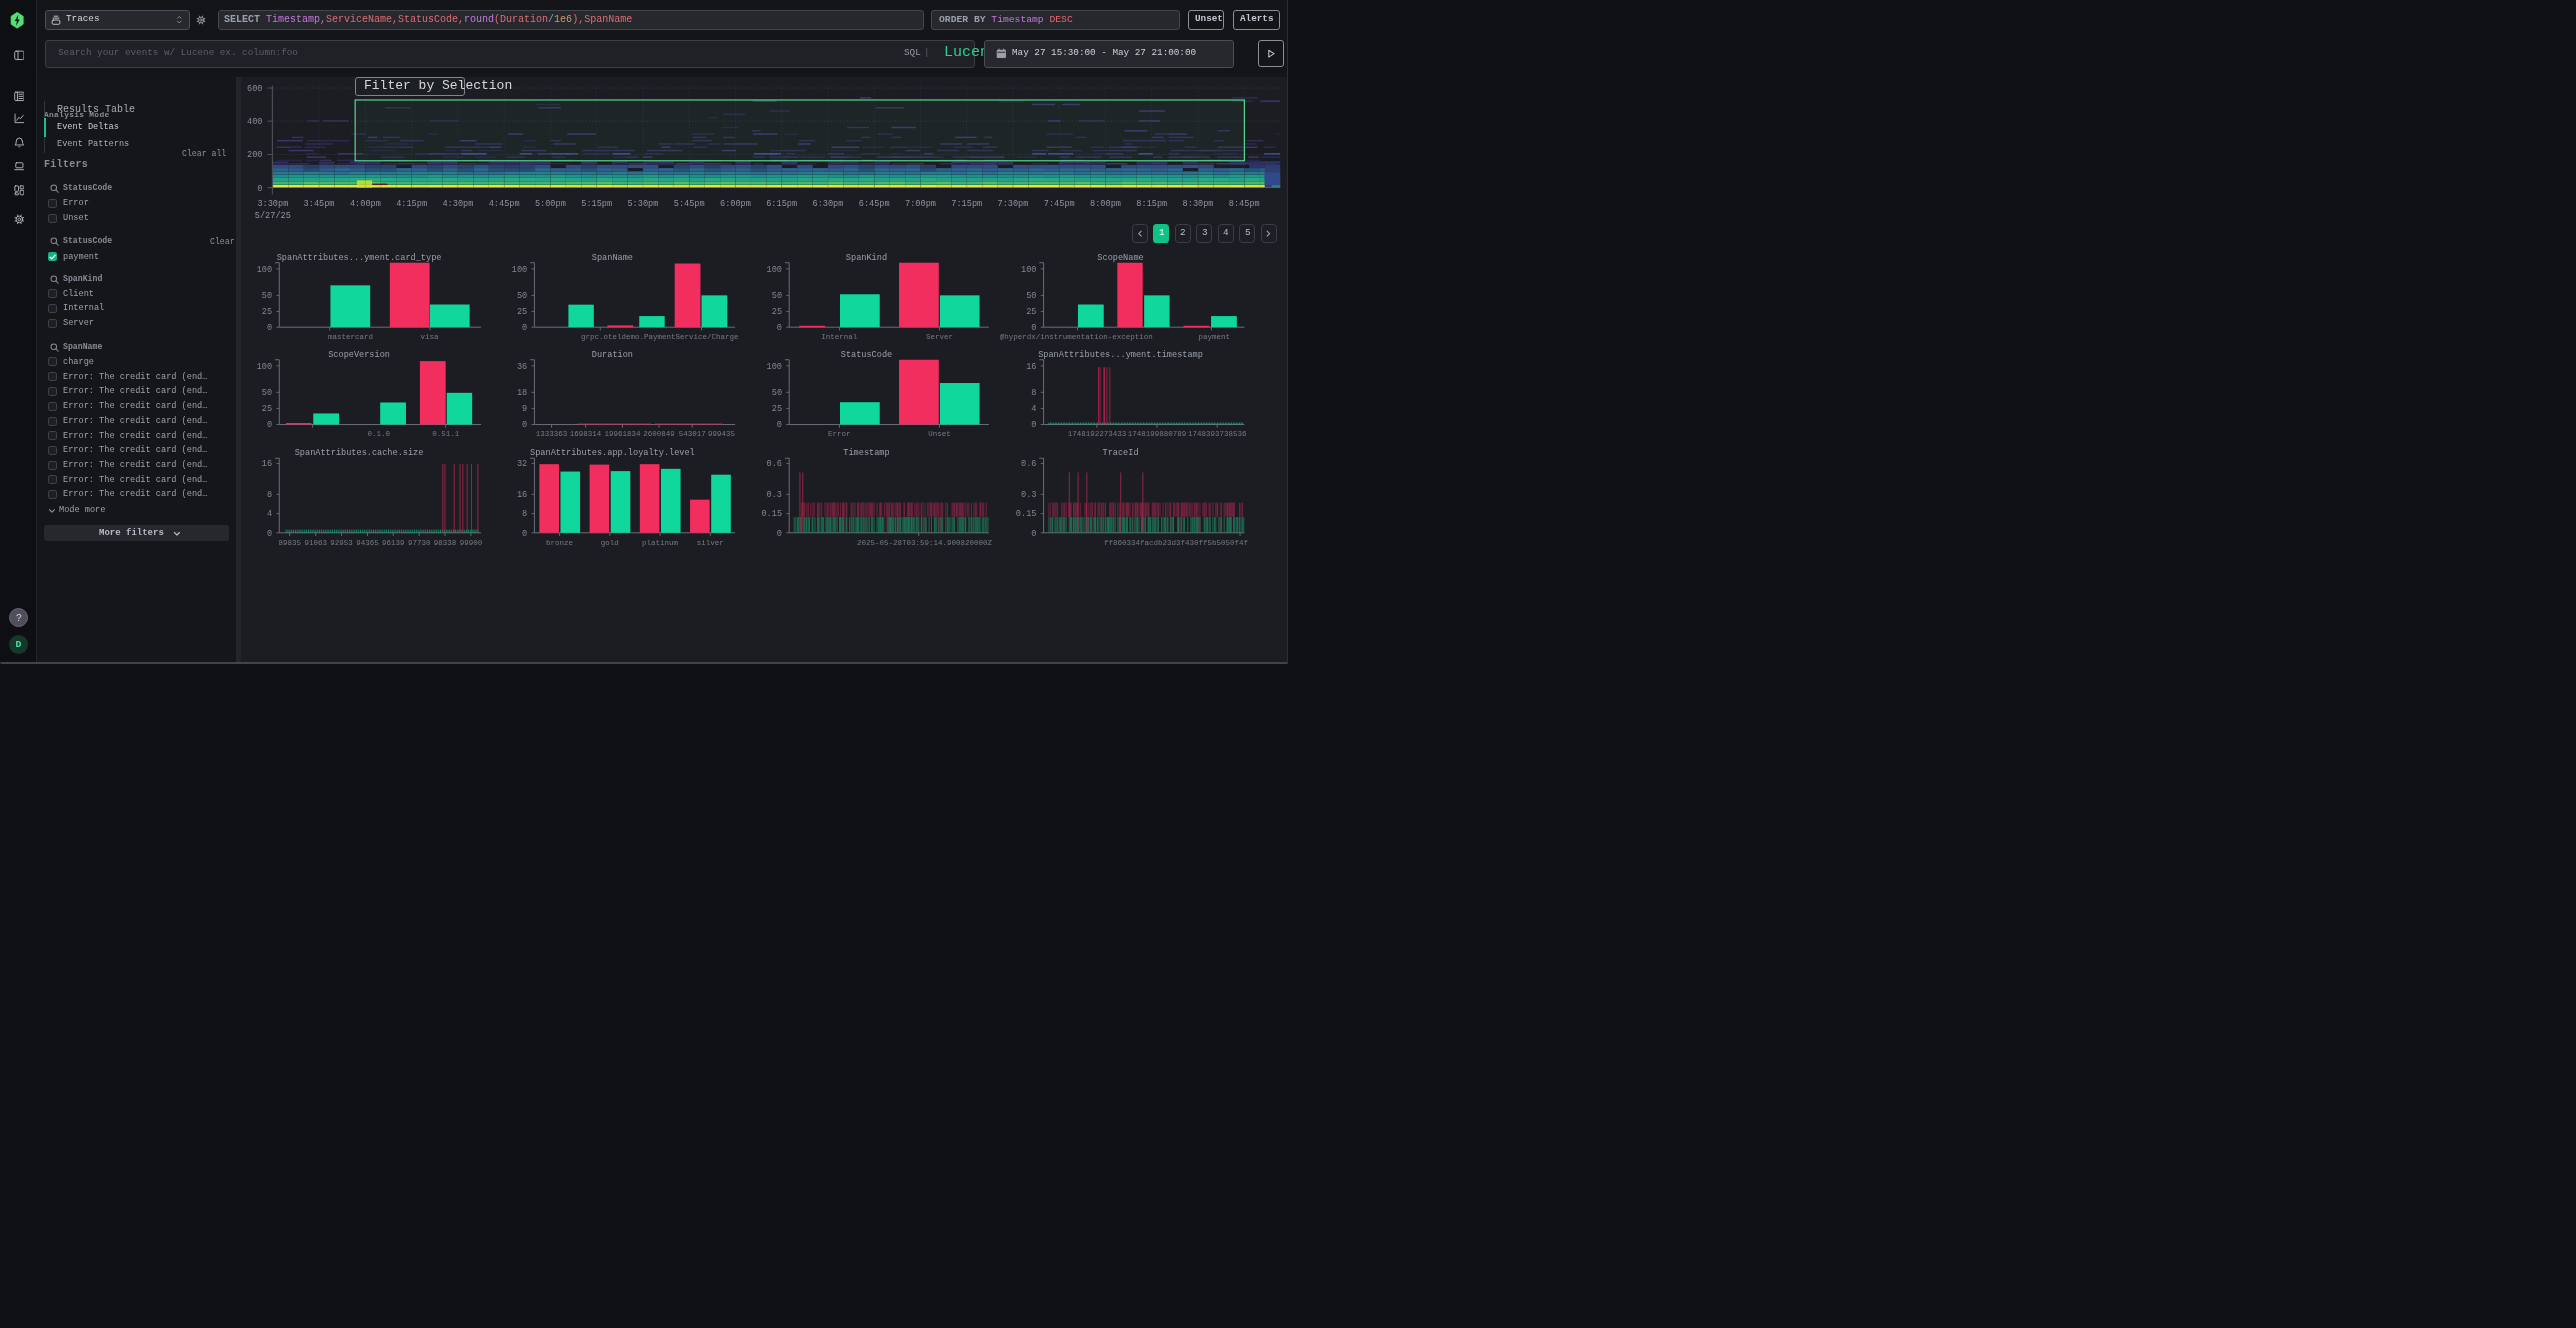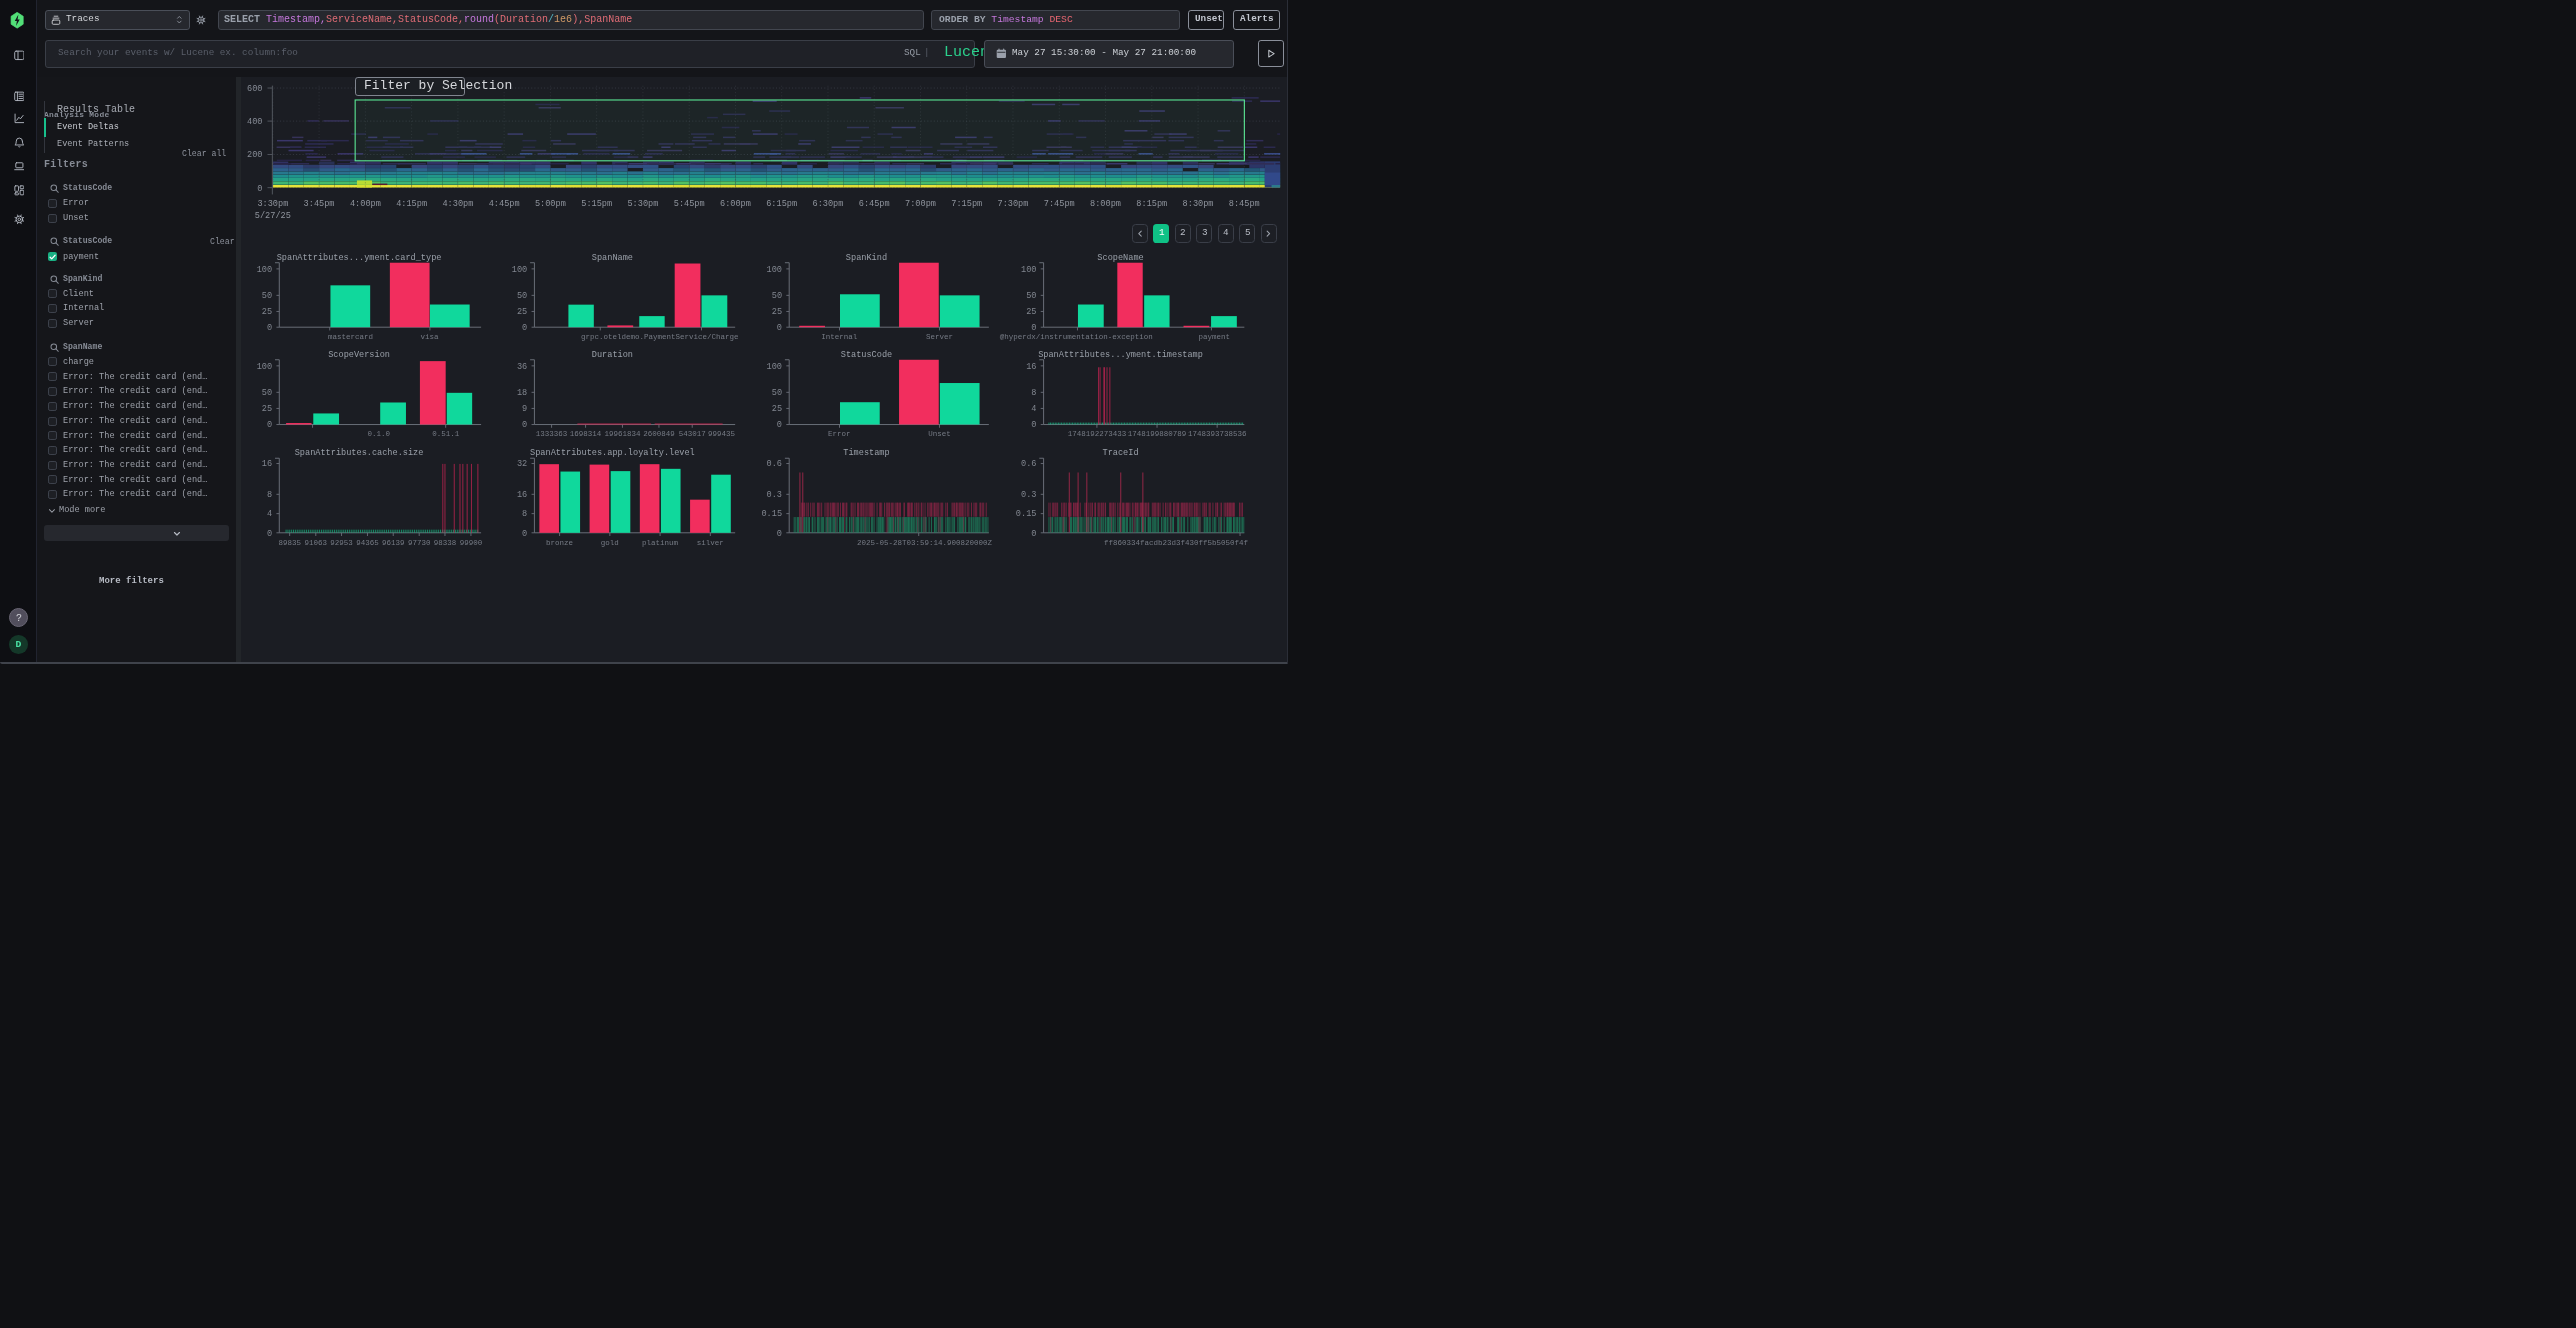--- a/index.html
+++ b/index.html
@@ -169,21 +169,21 @@
 <div class="txt" style="left:63px;top:460px;font-size:8.6px;line-height:10px;color:#9da1aa;font-weight:400;">Error: The credit card (end…</div>
 <div class="abs" style="left:48px;top:475px;width:9px;height:9px;background:#1d1f24;border:1.1px solid #3d424c;border-radius:2.1px;"></div>
 <div class="txt" style="left:63px;top:475px;font-size:8.6px;line-height:10px;color:#9da1aa;font-weight:400;">Error: The credit card (end…</div>
 <div class="abs" style="left:48px;top:490px;width:9px;height:9px;background:#1d1f24;border:1.1px solid #3d424c;border-radius:2.1px;"></div>
 <div class="txt" style="left:63px;top:489px;font-size:8.6px;line-height:10px;color:#9da1aa;font-weight:400;">Error: The credit card (end…</div>
 <svg class="abs" style="left:48px;top:507px" width="7.9" height="7.9" viewBox="0 0 11 11" fill="none" stroke="#9da1aa" stroke-width="1.4" stroke-linecap="round" stroke-linejoin="round">
     <polyline points="2,3.8 5.5,7.3 9,3.8"></polyline>
   </svg>
 <div class="txt" style="left:59px;top:505px;font-size:8.6px;line-height:10px;color:#9da1aa;font-weight:400;">Mode more</div>
 <div class="abs" style="left:44px;top:525px;width:185px;height:16px;background:#26282e;border-radius:2.9px;"></div>
-<div class="txt" style="left:99px;top:528px;font-size:9px;line-height:10.4px;color:#b7bbc4;font-weight:700;margin-top:48px;">More filters</div>
+<div class="txt" style="left:99px;top:528px;font-size:9px;line-height:10.4px;color:#b7bbc4;font-weight:700;">More filters</div>
 <svg class="abs" style="left:173px;top:530px" width="7.9" height="7.9" viewBox="0 0 11 11" fill="none" stroke="#b7bbc4" stroke-width="1.6" stroke-linecap="round" stroke-linejoin="round">
     <polyline points="2,3.5 5.5,7 9,3.5"></polyline>
   </svg>
 <div class="abs" style="left:241px;top:77px;width:1047px;height:587px;background:#1b1d23;"></div>
 <svg class="abs" style="left:241px;top:77px" width="1047" height="587" viewBox="337 108 1463 820">
     <defs>
 <pattern id="gstripe" width="3" height="4" patternUnits="userSpaceOnUse">
         <rect width="3" height="4" fill="#10241d"></rect>
         <rect width="1.7" height="4" fill="#1d9268"></rect>
       </pattern>

